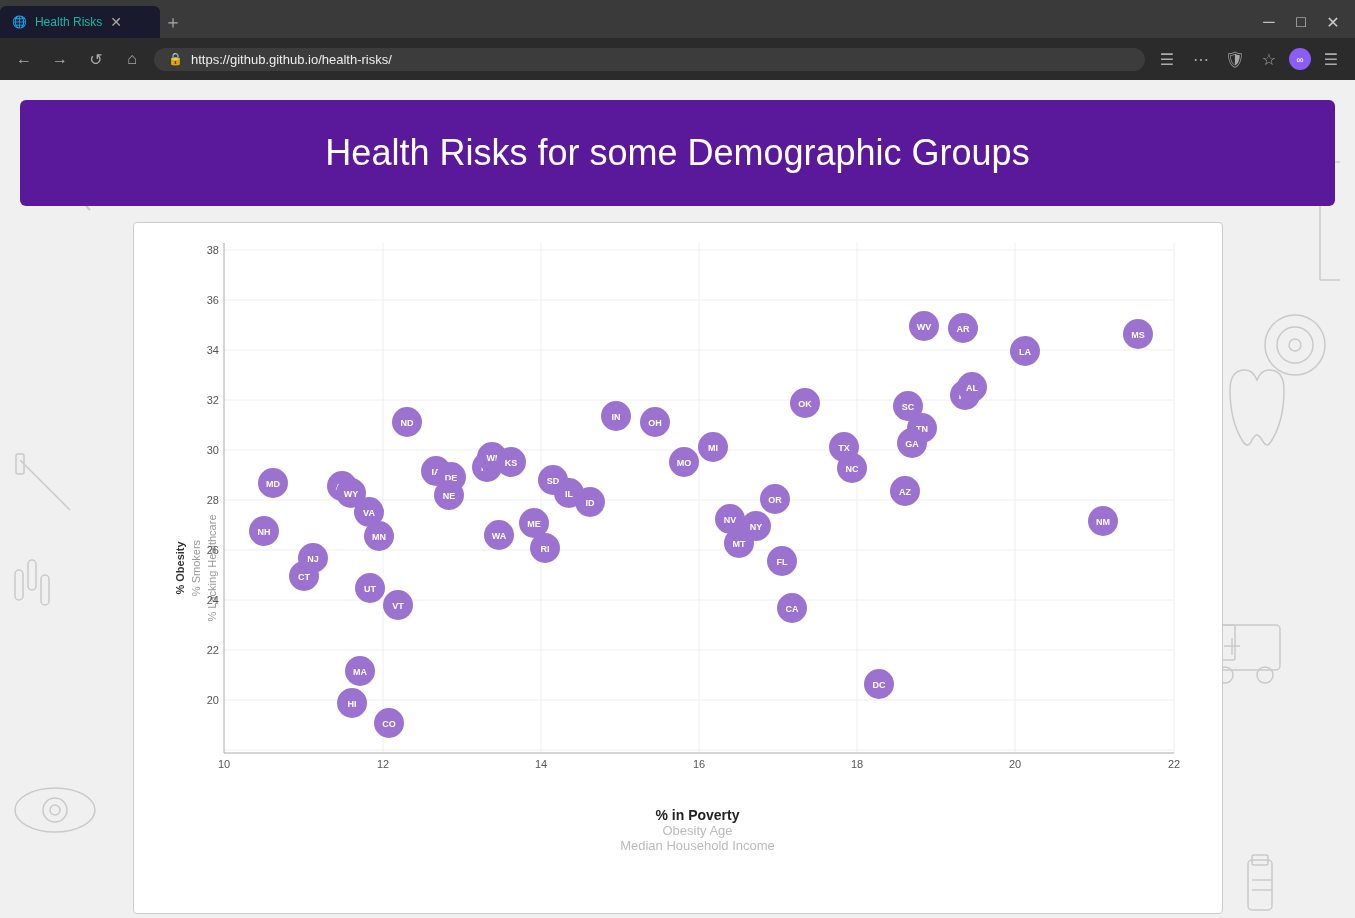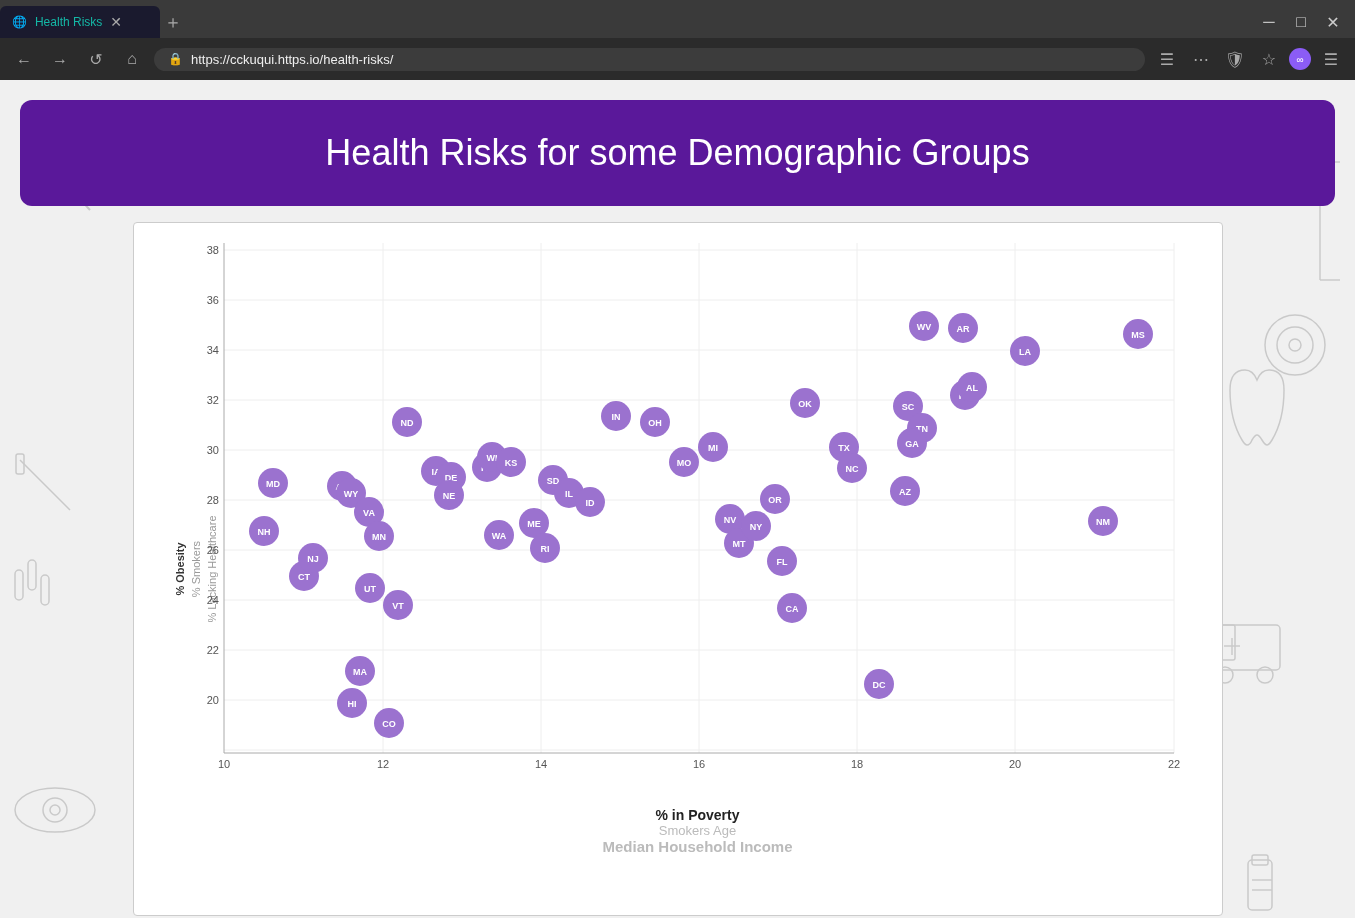--- a/index.html
+++ b/index.html
@@ -24,21 +24,21 @@
     .profile-icon { background: #8b5cf6; border-radius: 50%; width: 22px; height: 22px; display: flex; align-items: center; justify-content: center; font-size: 10px; color: white; }
 
     
     .page { background: #f0f0f0; position: relative; overflow: hidden; }
     .bg-doodles { position: absolute; top: 0; left: 0; width: 100%; height: 100%; z-index: 0; pointer-events: none; }
     .page-content { position: relative; z-index: 1; padding: 20px 20px; }
 
     .chart-container { background: white; border: 1px solid #ccc; border-radius: 4px; padding: 20px 20px 60px 60px; position: relative; width: 1090px; margin: 0 auto; }
 
     
-    .header-banner { background: #5a189a; color: white; text-align: center; padding: 32px 16px; margin-bottom: 16px; border-radius: 12px; }
+    .header-banner { background: #5a189a; color: white; text-align: center; padding: 32px 16px; margin-bottom: 16px; border-radius: 6px; }
     .header-banner h1 { font-size: 36px; font-weight: normal; }
   </style>
 </head>
 <body>
 
 <div class="browser-chrome">
   <div class="tab-bar">
     <div class="tab">
       <span>🌐</span>
       <span class="tab-title">Health Risks</span>
@@ -51,21 +51,21 @@
       <span>✕</span>
     </div>
   </div>
   <div class="nav-bar">
     <span class="nav-btn">←</span>
     <span class="nav-btn">→</span>
     <span class="nav-btn">↺</span>
     <span class="nav-btn">⌂</span>
     <div class="address-bar">
       <span class="address-lock">🔒</span>
-      <span class="address-url">https://cckuqui.https.io/health-risks/</span>
+      <span class="address-url">https://github.github.io/health-risks/</span>
     </div>
     <div class="nav-right">
       <span class="nav-icon">☰</span>
       <span class="nav-icon">⋯</span>
       <span class="nav-icon">🛡</span>
       <span class="nav-icon">☆</span>
       <div class="profile-icon">∞</div>
       <span class="nav-icon">☰</span>
     </div>
   </div>
@@ -325,19 +325,19 @@
           <circle cx="909" cy="278" r="15" fill="#9b72cf"></circle>
           <text x="909" y="282" text-anchor="middle" font-size="9" font-weight="bold" fill="white">NM</text>
 
           <circle cx="944" cy="91" r="15" fill="#9b72cf"></circle>
           <text x="944" y="95" text-anchor="middle" font-size="9" font-weight="bold" fill="white">MS</text>
         </svg>
 
         
         <div style="text-align:center; ">
           <div style="font-size:14px; font-weight:bold; color:#222;">% in Poverty</div>
-          <div style="font-size:13px; color:#bbb;">Smokers Age</div>
-          <div style="font-size:15px; color:#bbb;font-weight:bold;">Median Household Income</div>
+          <div style="font-size:13px; color:#bbb;">Obesity Age</div>
+          <div style="font-size:13px; color:#bbb;">Median Household Income</div>
         </div>
       </div>
     </div>
   </div>
 </div>
 
 </body></html>

